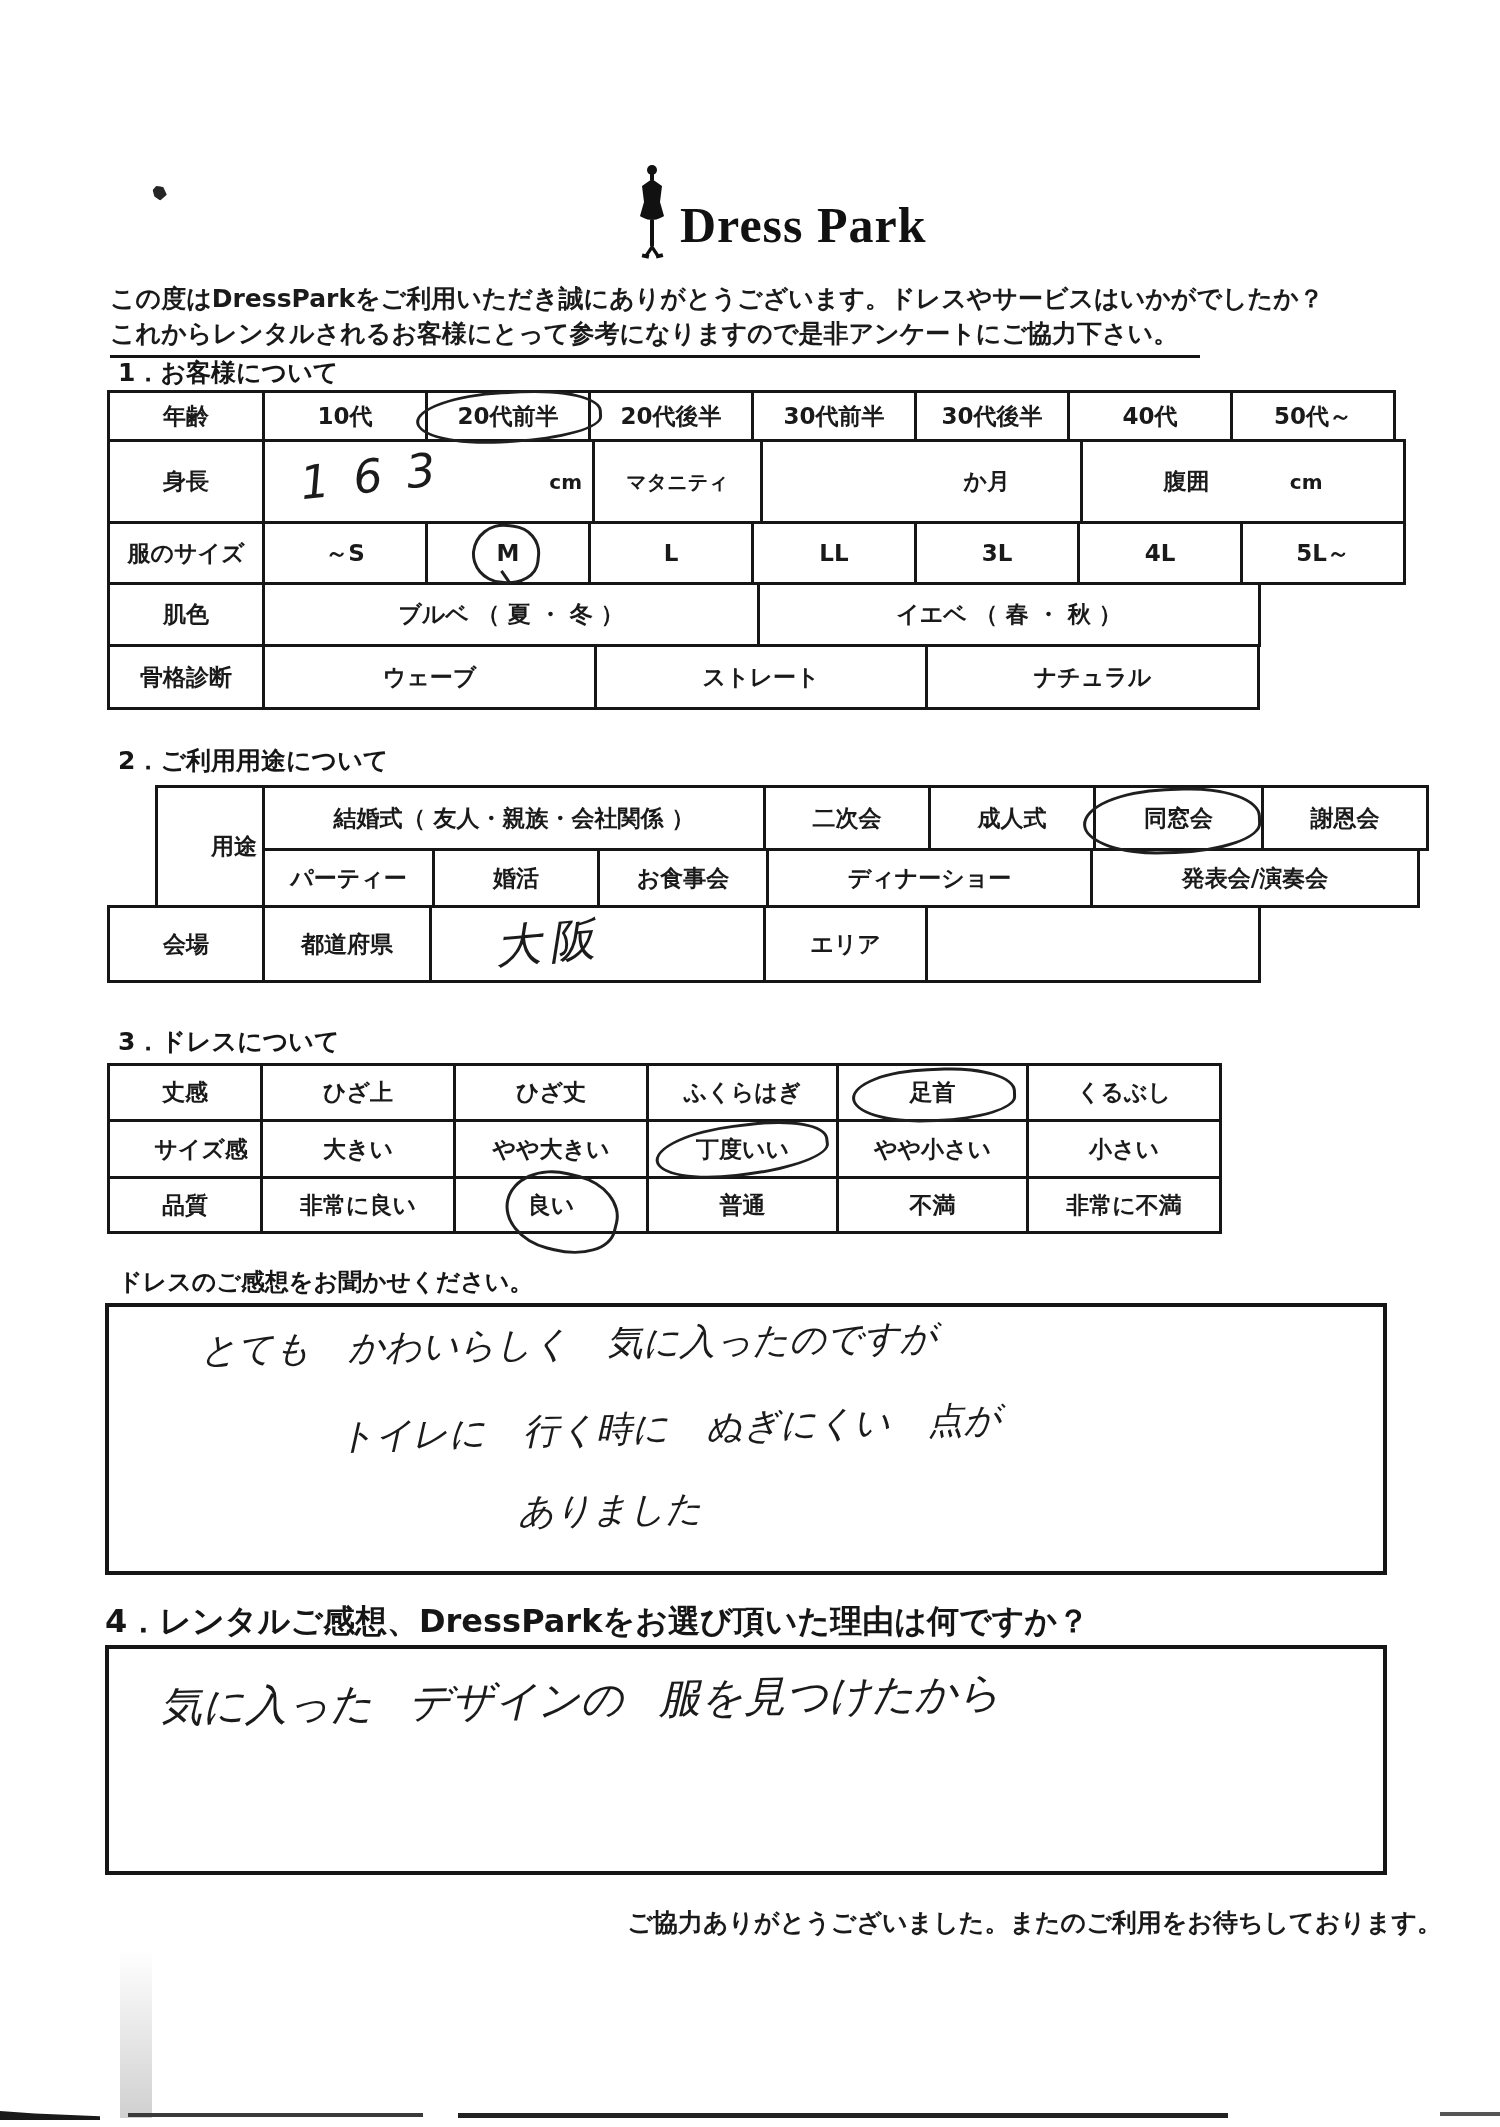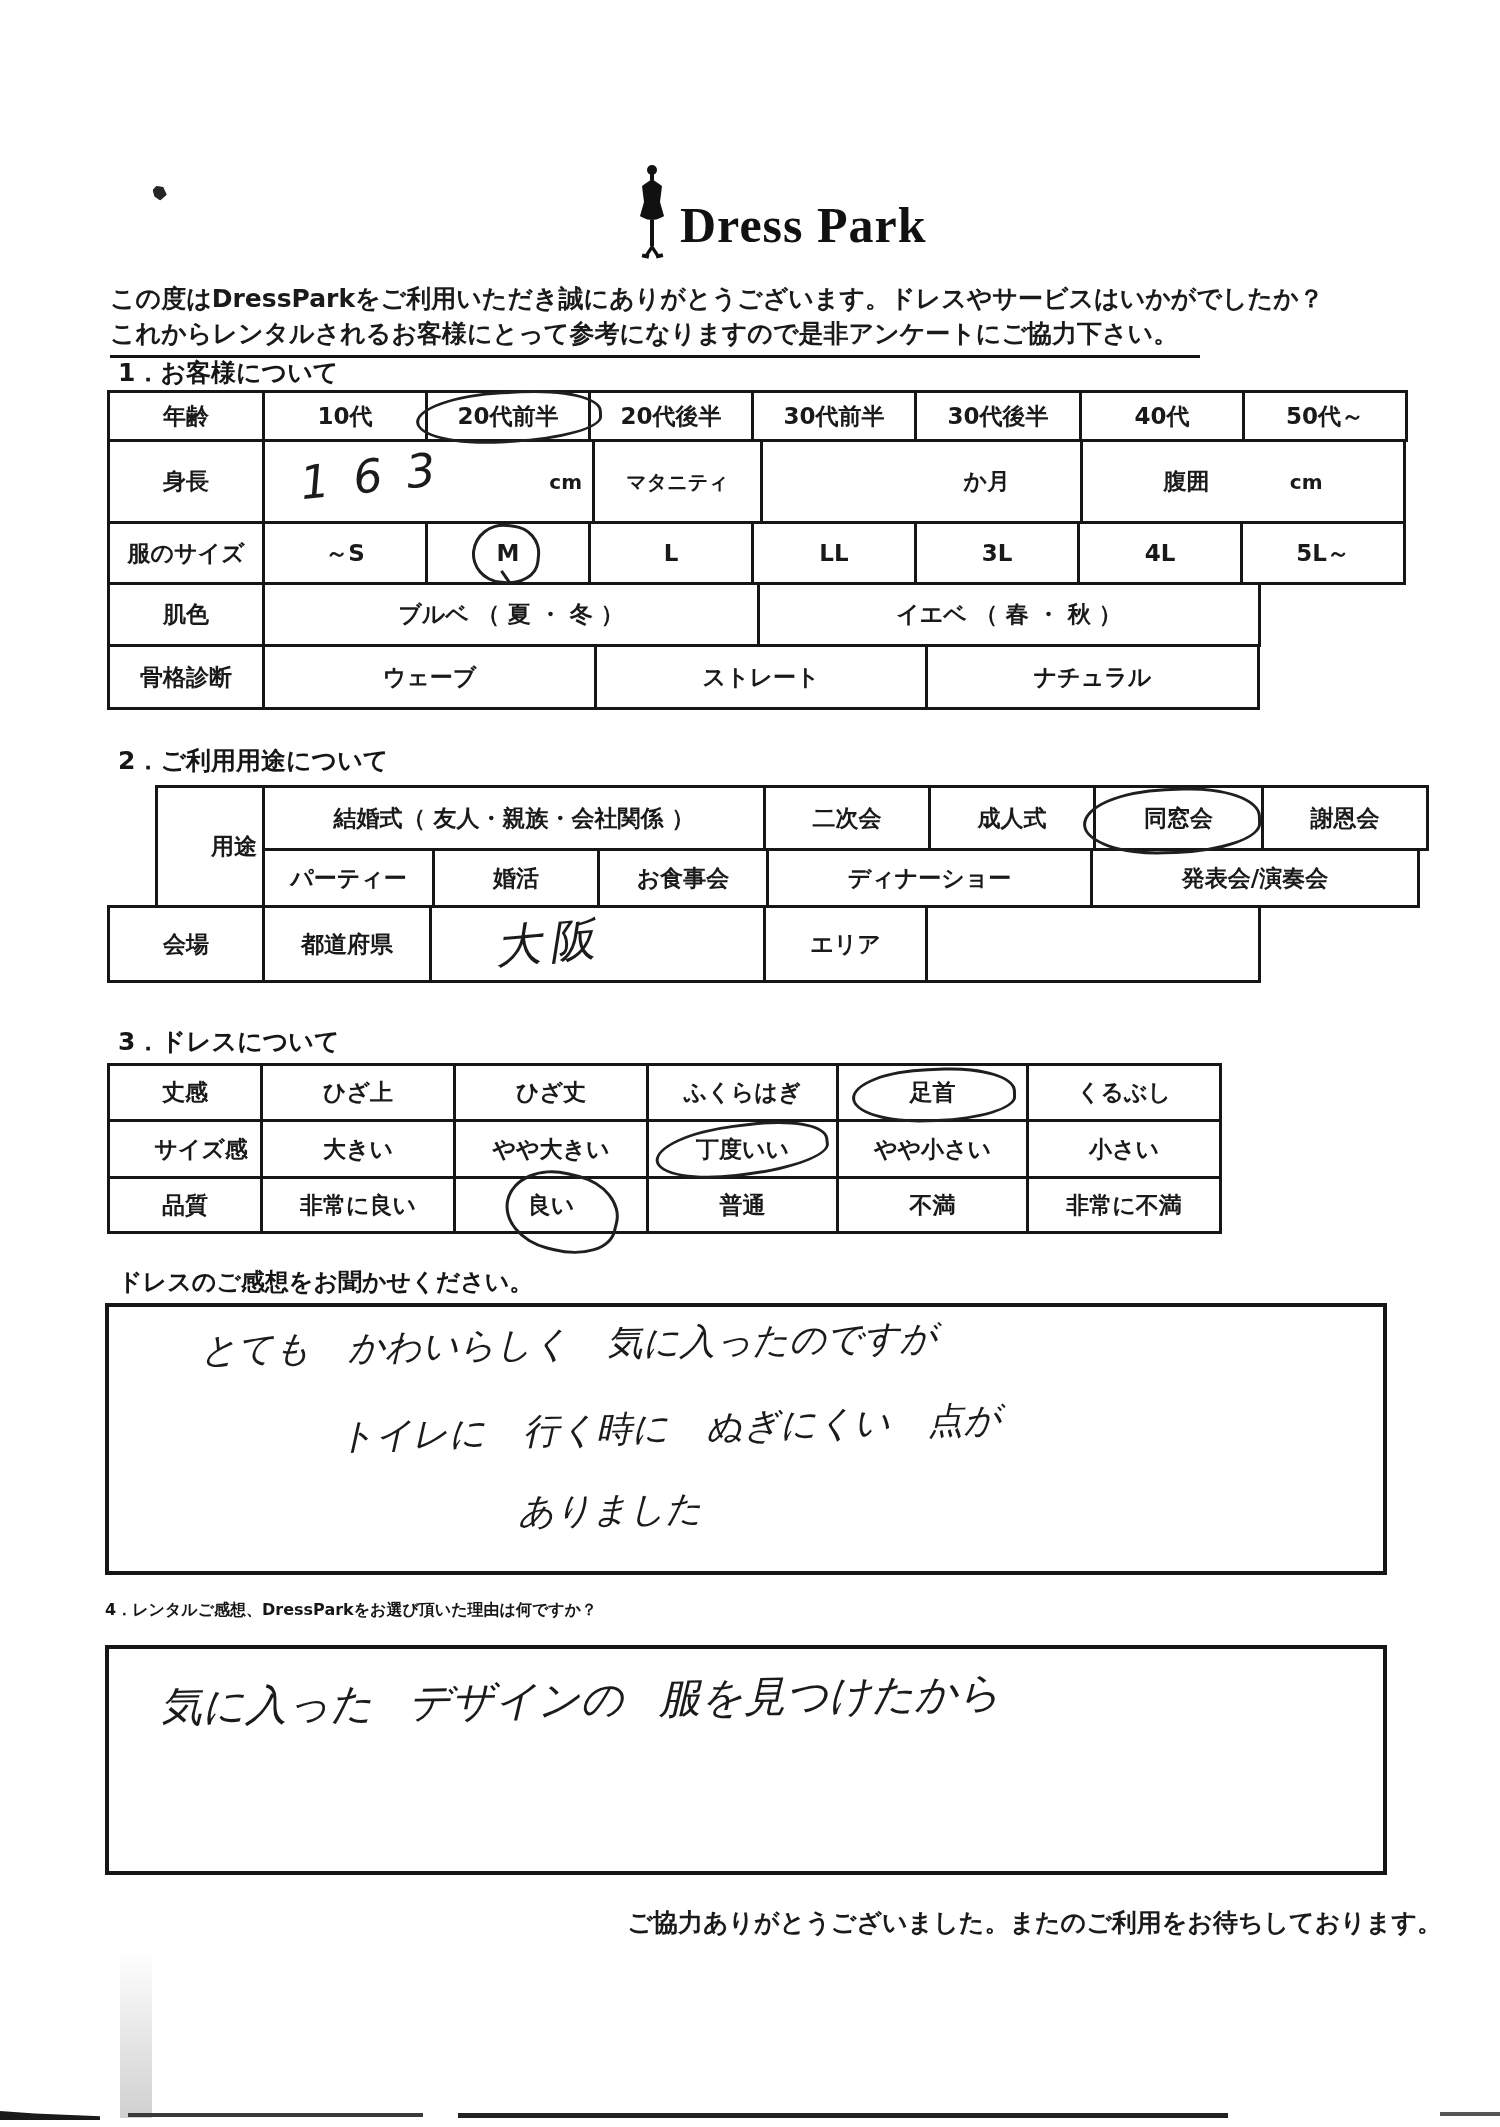--- a/index.html
+++ b/index.html
@@ -46,21 +46,21 @@
               border-bottom:3px solid #141414;padding:0 22px 5px 0;">これからレンタルされるお客様にとって参考になりますので是非アンケートにご協力下さい。</div>
 
   <div class="heading" style="left:118px;top:356px;font-size:25px;">1．お客様について</div>
 
   <div class="trow" style="left:107px;top:390px;height:52px;">
     <div class="c lbl" style="width:158px;">年齢</div>
     <div class="c" style="width:166px;">10代</div>
     <div class="c" style="width:166px;">20代前半</div>
     <div class="c" style="width:166px;">20代後半</div>
     <div class="c" style="width:166px;">30代前半</div>
-    <div class="c" style="width:168px;">30代後半</div>
+    <div class="c" style="width:156px;">30代後半</div>
     <div class="c" style="width:166px;">40代</div>
     <div class="c" style="width:166px;">50代～</div>
   </div>
 
   <div class="trow" style="left:107px;top:439px;height:85px;">
     <div class="c lbl" style="width:158px;">身長</div>
     <div class="c" style="width:333px;justify-content:flex-end;padding-right:10px;font-size:20px;">
       <span>cm</span>
     </div>
     <div class="c" style="width:171px;font-size:20px;">マタニティ</div>
@@ -156,21 +156,21 @@
   <div class="circle" style="left:852px;top:1068px;width:158px;height:48px;transform:rotate(-2deg);"></div>
   <div class="circle" style="left:655px;top:1124px;width:168px;height:46px;transform:rotate(-7deg);"></div>
   <div class="circle" style="left:505px;top:1172px;width:108px;height:74px;transform:rotate(14deg);"></div>
 
   <div class="heading" style="left:118px;top:1266px;font-size:24px;">ドレスのご感想をお聞かせください。</div>
   <div class="bigbox" style="left:105px;top:1303px;width:1282px;height:272px;"></div>
   <div class="abs hand" style="left:200px;top:1320px;font-size:36px;word-spacing:26px;transform:rotate(-1deg);">とても かわいらしく 気に入ったのですが</div>
   <div class="abs hand" style="left:338px;top:1404px;font-size:36px;word-spacing:26px;transform:rotate(-1.5deg);">トイレに 行く時に ぬぎにくい 点が</div>
   <div class="abs hand" style="left:518px;top:1486px;font-size:36px;transform:rotate(-1deg);">ありました</div>
 
-  <div class="heading" style="left:105px;top:1600px;font-size:16px;">4．レンタルご感想、DressParkをお選び頂いた理由は何ですか？</div>
+  <div class="heading" style="left:105px;top:1600px;font-size:32px;">4．レンタルご感想、DressParkをお選び頂いた理由は何ですか？</div>
   <div class="bigbox" style="left:105px;top:1645px;width:1282px;height:230px;"></div>
   <div class="abs hand" style="left:160px;top:1672px;font-size:42px;word-spacing:22px;transform:rotate(-1deg);">気に入った デザインの 服を見つけたから</div>
 
   <div class="abs gothic" style="right:58px;top:1906px;font-size:25px;font-weight:600;white-space:nowrap;">ご協力ありがとうございました。またのご利用をお待ちしております。</div>
 
   <div class="abs" style="left:120px;top:1950px;width:32px;height:168px;background:linear-gradient(to bottom, rgba(160,160,160,0), rgba(120,120,120,0.35));"></div>
   <div class="artifact" style="left:0px;top:2107px;width:100px;height:13px;clip-path:polygon(0 30%,35% 50%,100% 72%,100% 100%,0 100%);"></div>
   <div class="artifact" style="left:128px;top:2113px;width:295px;height:4px;background:#3a3a3a;"></div>
   <div class="artifact" style="left:458px;top:2113px;width:770px;height:5px;background:#222;"></div>
   <div class="artifact" style="left:1440px;top:2112px;width:60px;height:4px;background:#555;"></div>

